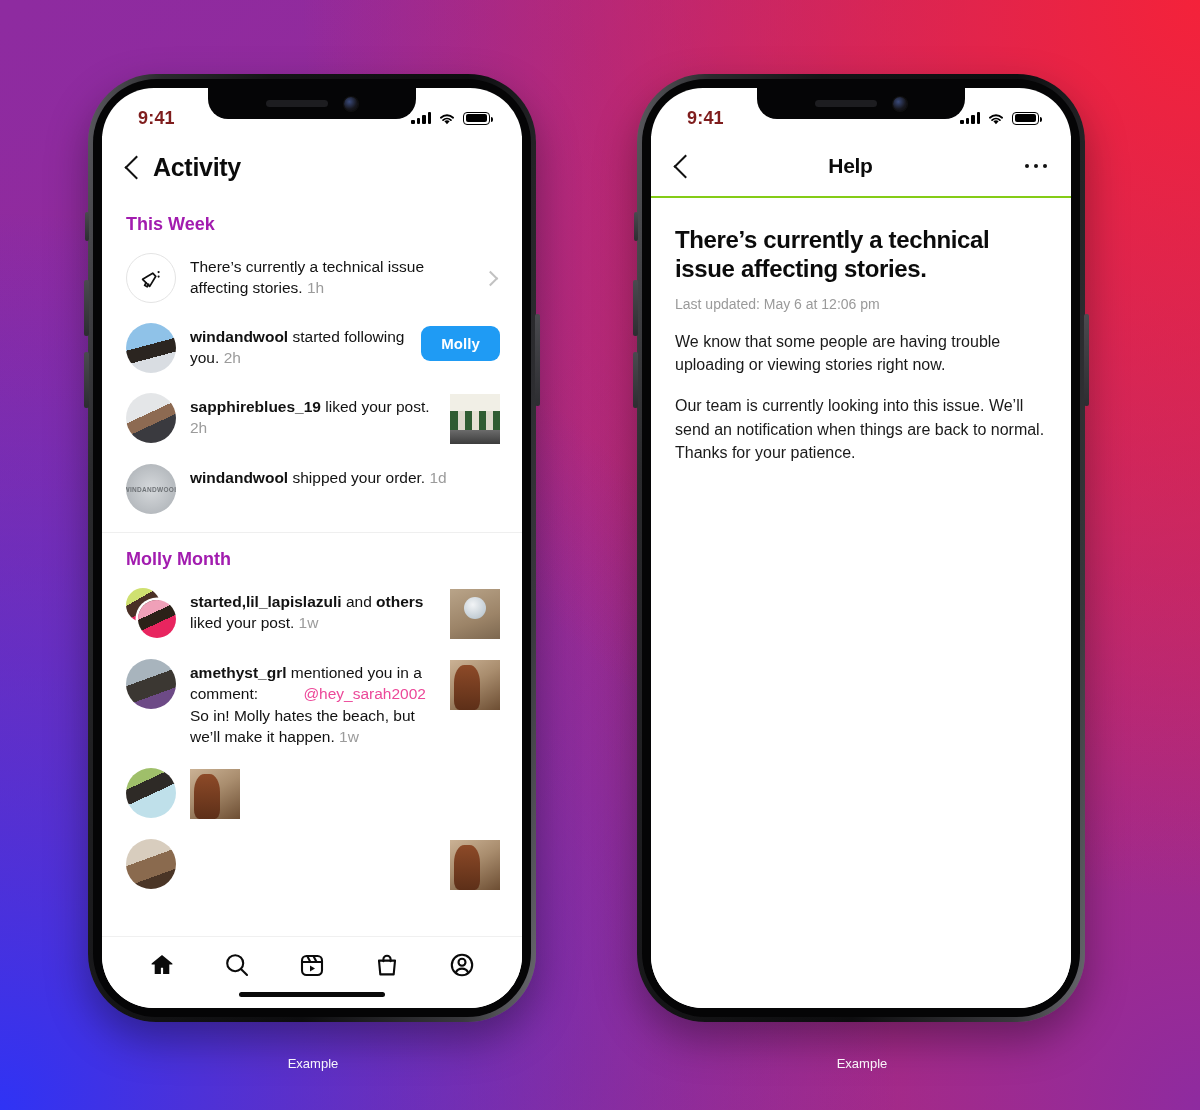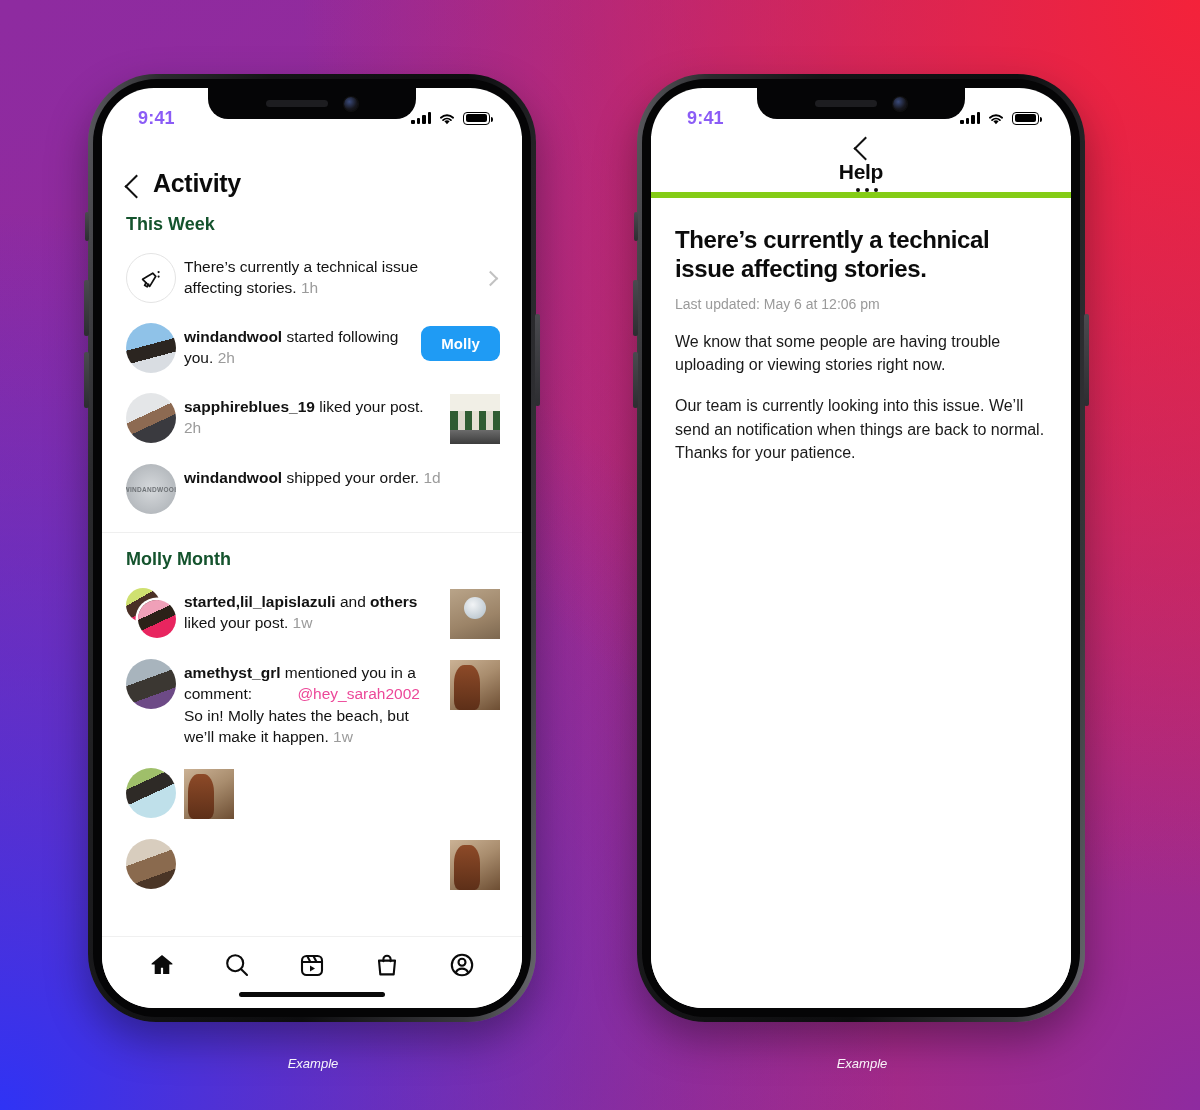--- a/index.html
+++ b/index.html
@@ -56,70 +56,70 @@
   .btn-volup  { left:-4px; width:5px; height:56px; top:206px; }
   .btn-voldn  { left:-4px; width:5px; height:56px; top:278px; }
   .btn-power  { right:-4px; width:5px; height:92px; top:240px; }
 
   
   .statusbar {
     position:absolute; top:0; left:0; right:0; height:48px;
     display:flex; align-items:center; justify-content:space-between;
     padding:12px 32px 0 36px; z-index:30;
   }
-  .clock { font-size:18px; font-weight:700; color:#8b5cf6; letter-spacing:.2px; }
+  .clock { font-size:18px; font-weight:700; color:#7f1d1d; letter-spacing:.2px; }
   .status-right { display:flex; align-items:center; gap:7px; }
   .bars { display:flex; align-items:flex-end; gap:2px; height:12px; }
   .bars i { width:3.5px; background:#000; border-radius:1px; display:block; }
   .bars i:nth-child(1){height:4px}.bars i:nth-child(2){height:6.5px}
   .bars i:nth-child(3){height:9px}.bars i:nth-child(4){height:12px}
   .batt {
     width:27px; height:13px; border:1.6px solid #000; border-radius:4px;
     position:relative; display:flex; align-items:center; padding:1.6px;
   }
   .batt::after {
     content:""; position:absolute; right:-4px; top:4px;
     width:2.4px; height:5px; background:#000; border-radius:0 2px 2px 0;
   }
   .batt span { display:block; height:100%; width:100%; background:#000; border-radius:2px; }
 
   
   .hdr-activity {
     position:absolute; top:48px; left:0; right:0; height:62px;
-    display:flex; align-items:flex-end; gap:14px; padding:0 24px;
+    display:flex; align-items:center; gap:14px; padding:0 24px;
     background:#fff; z-index:25;
   }
   .chev-back { width:13px; height:24px; position:relative; flex:none; }
   .chev-back::before{
     content:""; position:absolute; left:2px; top:4px; width:15px; height:15px;
     border-left:2.6px solid #111; border-bottom:2.6px solid #111;
     transform:rotate(45deg);
   }
   .page-title { font-size:25px; font-weight:700; color:#0b0b0b; letter-spacing:-.3px; }
 
   .hdr-help {
     position:absolute; top:48px; left:0; right:0; height:62px;
     display:flex; align-items:center; padding:0 24px;
-    border-bottom:6px solid #84cc16; background:#fff; z-index:25;flex-direction:column;
+    border-bottom:2px solid #84cc16; background:#fff; z-index:25;
   }
   .hdr-help .page-title {
     flex:1; text-align:center; font-size:21px; font-weight:700;
   }
   .dots { display:flex; gap:4.5px; width:34px; justify-content:flex-end; }
   .dots i { width:4.5px; height:4.5px; border-radius:50%; background:#111; display:block; }
 
   
   .feed {
     position:absolute; top:110px; left:0; right:0; bottom:72px;
     overflow:hidden; background:#fff;
   }
-  .sec-title { font-size:18px; font-weight:700; color:#14532d; padding:16px 24px 8px; }
+  .sec-title { font-size:18px; font-weight:700; color:#a21caf; padding:16px 24px 8px; }
   .sec-divider { height:1px; background:#efefef; margin:8px 0 0; }
 
-  .row { display:flex; align-items:flex-start; gap:8px; padding:10px 22px 10px 24px; }
+  .row { display:flex; align-items:flex-start; gap:14px; padding:10px 22px 10px 24px; }
   .av { width:50px; height:50px; border-radius:50%; flex:none; overflow:hidden; position:relative; }
 
   .av-mega {
     border:1px solid #e4e4e4; background:#fff;
     display:flex; align-items:center; justify-content:center;
   }
   .row-text { flex:1; font-size:15.5px; line-height:1.38; color:#121212; padding-top:3px; }
   .row-text b { font-weight:700; }
   .row-text .time { color:#9b9b9b; }
   .row-text .mention { color:#ec4899;margin-left:41px; }
@@ -185,21 +185,21 @@
 
   
   .article { position:absolute; top:111px; left:0; right:0; bottom:0; background:#fff; padding:26px 24px 0; }
   .art-title { font-size:24px; font-weight:700; line-height:1.22; color:#0b0b0b; letter-spacing:-.35px; }
   .art-meta { font-size:14px; color:#9a9a9a; margin-top:12px; }
   .art-p { font-size:16px; line-height:1.46; color:#1a1a1a; margin-top:18px; }
 
   
   .caption {
     position:absolute; top:1056px; font-size:13px; color:#ffffff;
-    text-align:center; width:200px; opacity:.95;font-style:italic;
+    text-align:center; width:200px; opacity:.95;
   }
   .caption.c1 { left:213px; }
   .caption.c2 { left:762px; }
 </style>
 </head>
 <body>
 
 <div class="stage">
 
   <div class="phone left">

